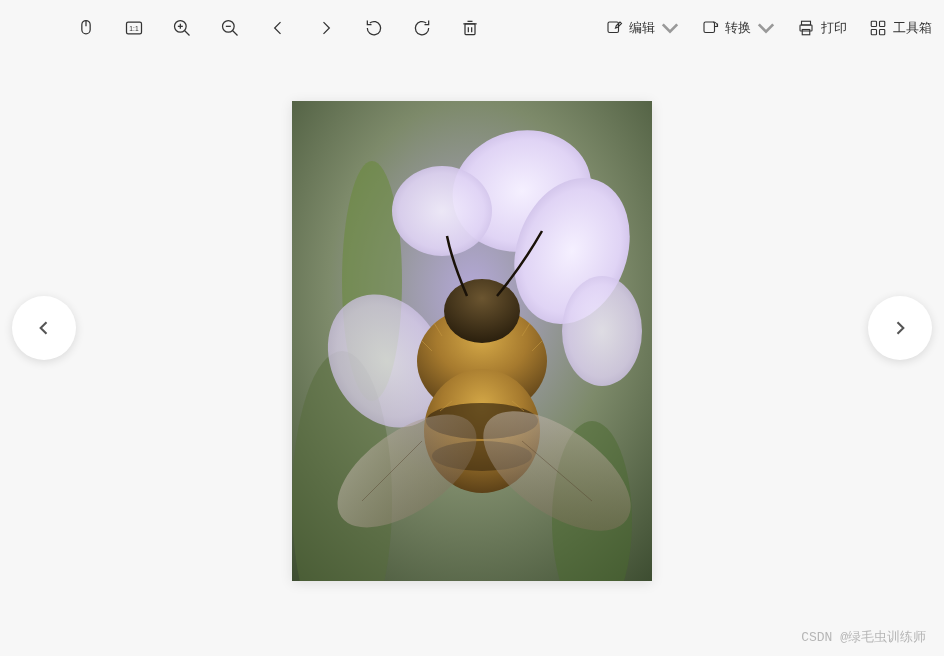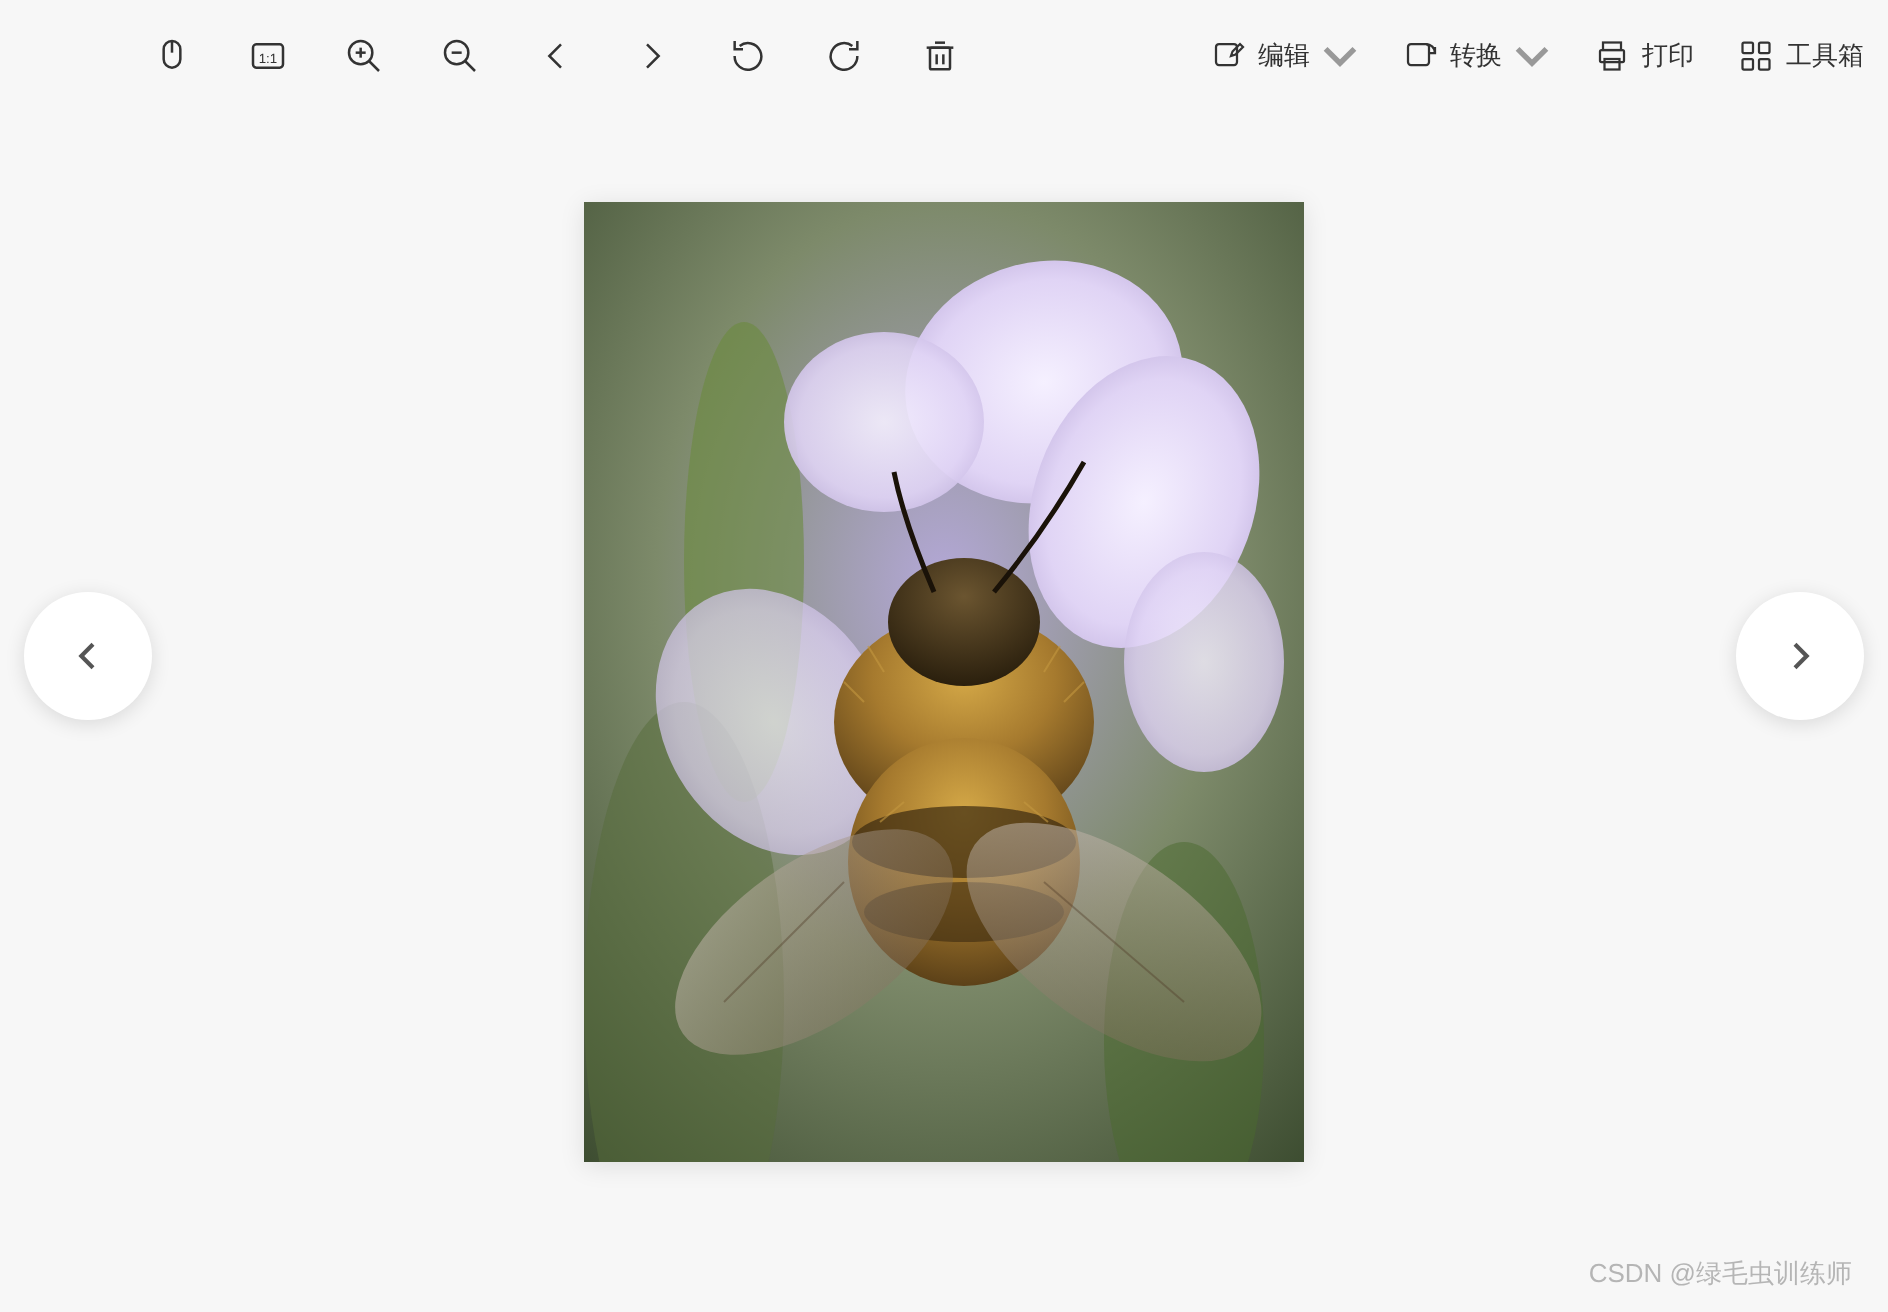--- a/index.html
+++ b/index.html
@@ -86,20 +86,21 @@
     .nav-arrow.left { left: 12px; }
     .nav-arrow.right { right: 12px; }
     .nav-arrow svg { width: 20px; height: 20px; stroke: #555; stroke-width: 2.5; fill: none; }
     .watermark {
       position: absolute;
       bottom: 10px;
       right: 18px;
       font-size: 13px;
       color: #9a9a9a;
       opacity: 0.7;
+      font-family: Liberation Mono, monospace;
     }
     
     .bee-scene { width: 100%; height: 100%; }
   </style>
 </head>
 <body>
 
 <div class="toolbar">
   <div class="toolbar-left">
     <div class="icon-btn">

